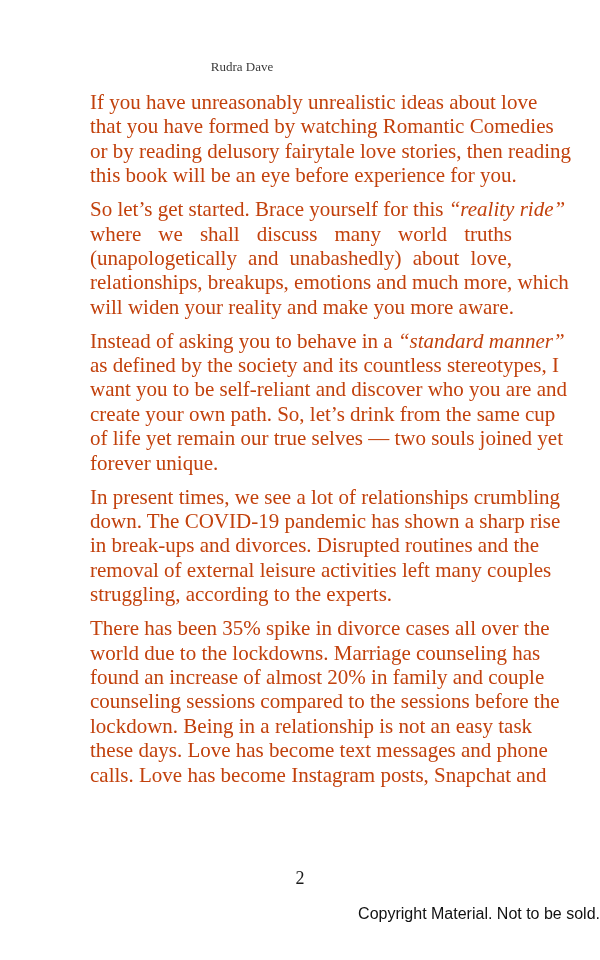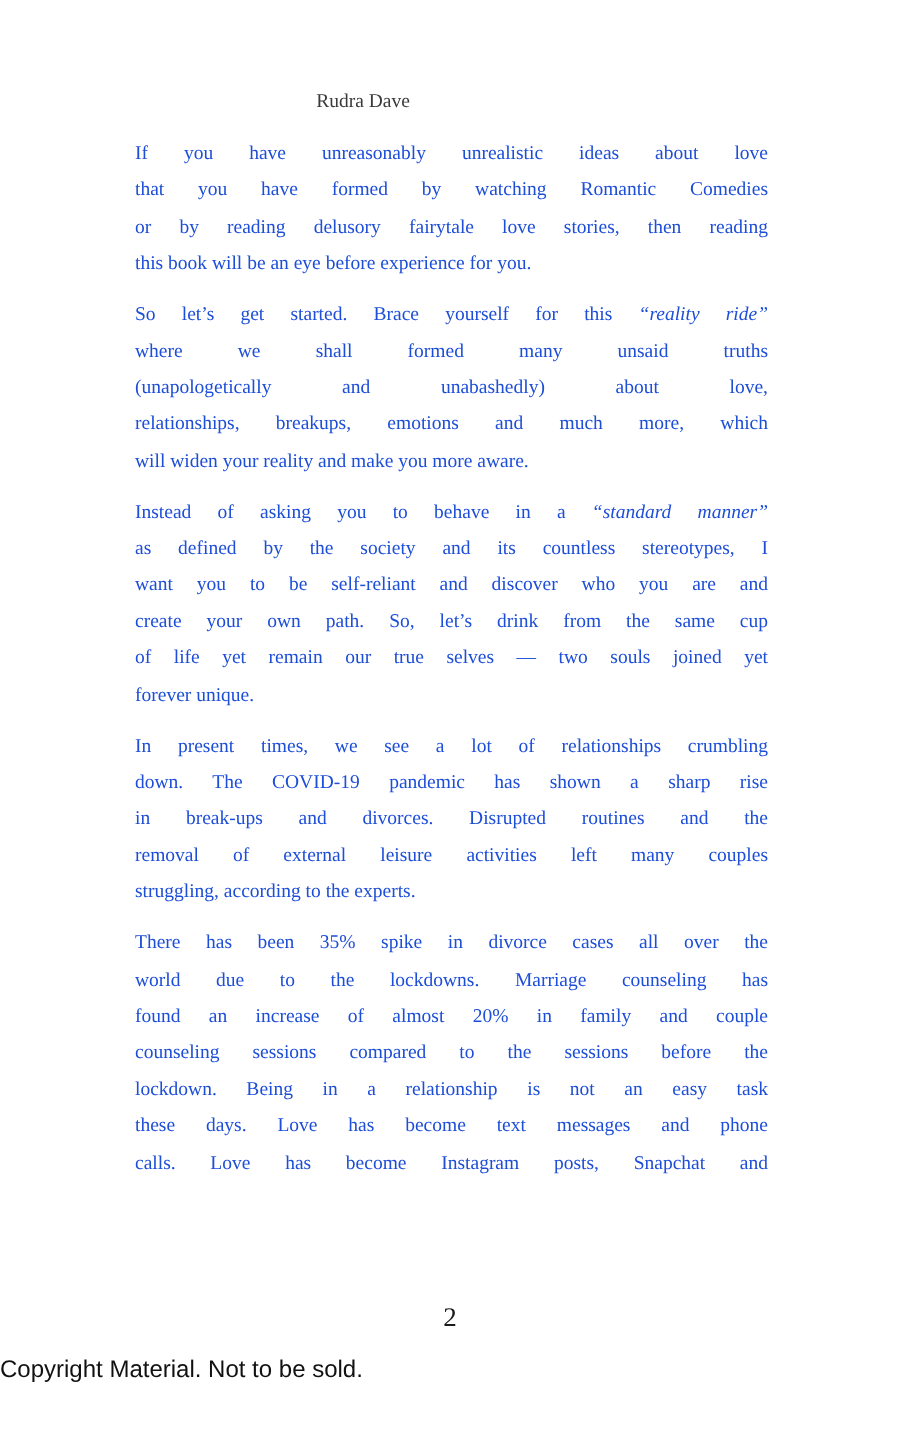--- a/index.html
+++ b/index.html
@@ -23,23 +23,23 @@
       font-family: "Liberation Serif", serif;
       font-size: 13px;
       color: #3a3a3a;
     }
     .body-text {
       position: absolute;
       top: 90px;
       left: 90px;
       width: 422px;
       font-family: "Liberation Serif", serif;
-      font-size: 13px;
+      font-size: 21px;
       line-height: 24.4px;
-      color: #1d4ed8;
+      color: #c2410c;
     }
     .body-text p {
       margin: 0 0 9.5px 0;
       text-align: justify;
       hyphens: none;
     }
     .body-text p .line {
       display: block;
       text-align: justify;
       text-align-last: justify;
@@ -59,41 +59,41 @@
       text-align: center;
       font-family: "Liberation Serif", serif;
       font-size: 18px;
       color: #1a1a1a;
     }
     .copyright {
       position: absolute;
       top: 905px;
       left: 0;
       width: 600px;
-      text-align: left;
+      text-align: right;
       font-family: "Liberation Sans", sans-serif;
       font-size: 16px;
       color: #111111;
     }
   </style>
 </head>
 <body>
 
 <div class="running-header">Rudra Dave</div>
 
 <div class="body-text" id="body-text">
     <p>
       <span class="line"><span>If you have unreasonably unrealistic ideas about love</span></span>
       <span class="line"><span>that you have formed by watching Romantic Comedies</span></span>
       <span class="line"><span>or by reading delusory fairytale love stories, then reading</span></span>
       <span class="line last"><span>this book will be an eye before experience for you.</span></span>
     </p>
     <p>
       <span class="line"><span>So let’s get started. Brace yourself for this </span><em>“reality ride”</em></span>
-      <span class="line"><span>where we shall formed many unsaid truths</span></span>
+      <span class="line"><span>where we shall discuss many world truths</span></span>
       <span class="line"><span>(unapologetically and unabashedly) about love,</span></span>
       <span class="line"><span>relationships, breakups, emotions and much more, which</span></span>
       <span class="line last"><span>will widen your reality and make you more aware.</span></span>
     </p>
     <p>
       <span class="line"><span>Instead of asking you to behave in a </span><em>“standard manner”</em></span>
       <span class="line"><span>as defined by the society and its countless stereotypes, I</span></span>
       <span class="line"><span>want you to be self-reliant and discover who you are and</span></span>
       <span class="line"><span>create your own path. So, let’s drink from the same cup</span></span>
       <span class="line"><span>of life yet remain our true selves — two souls joined yet</span></span>

